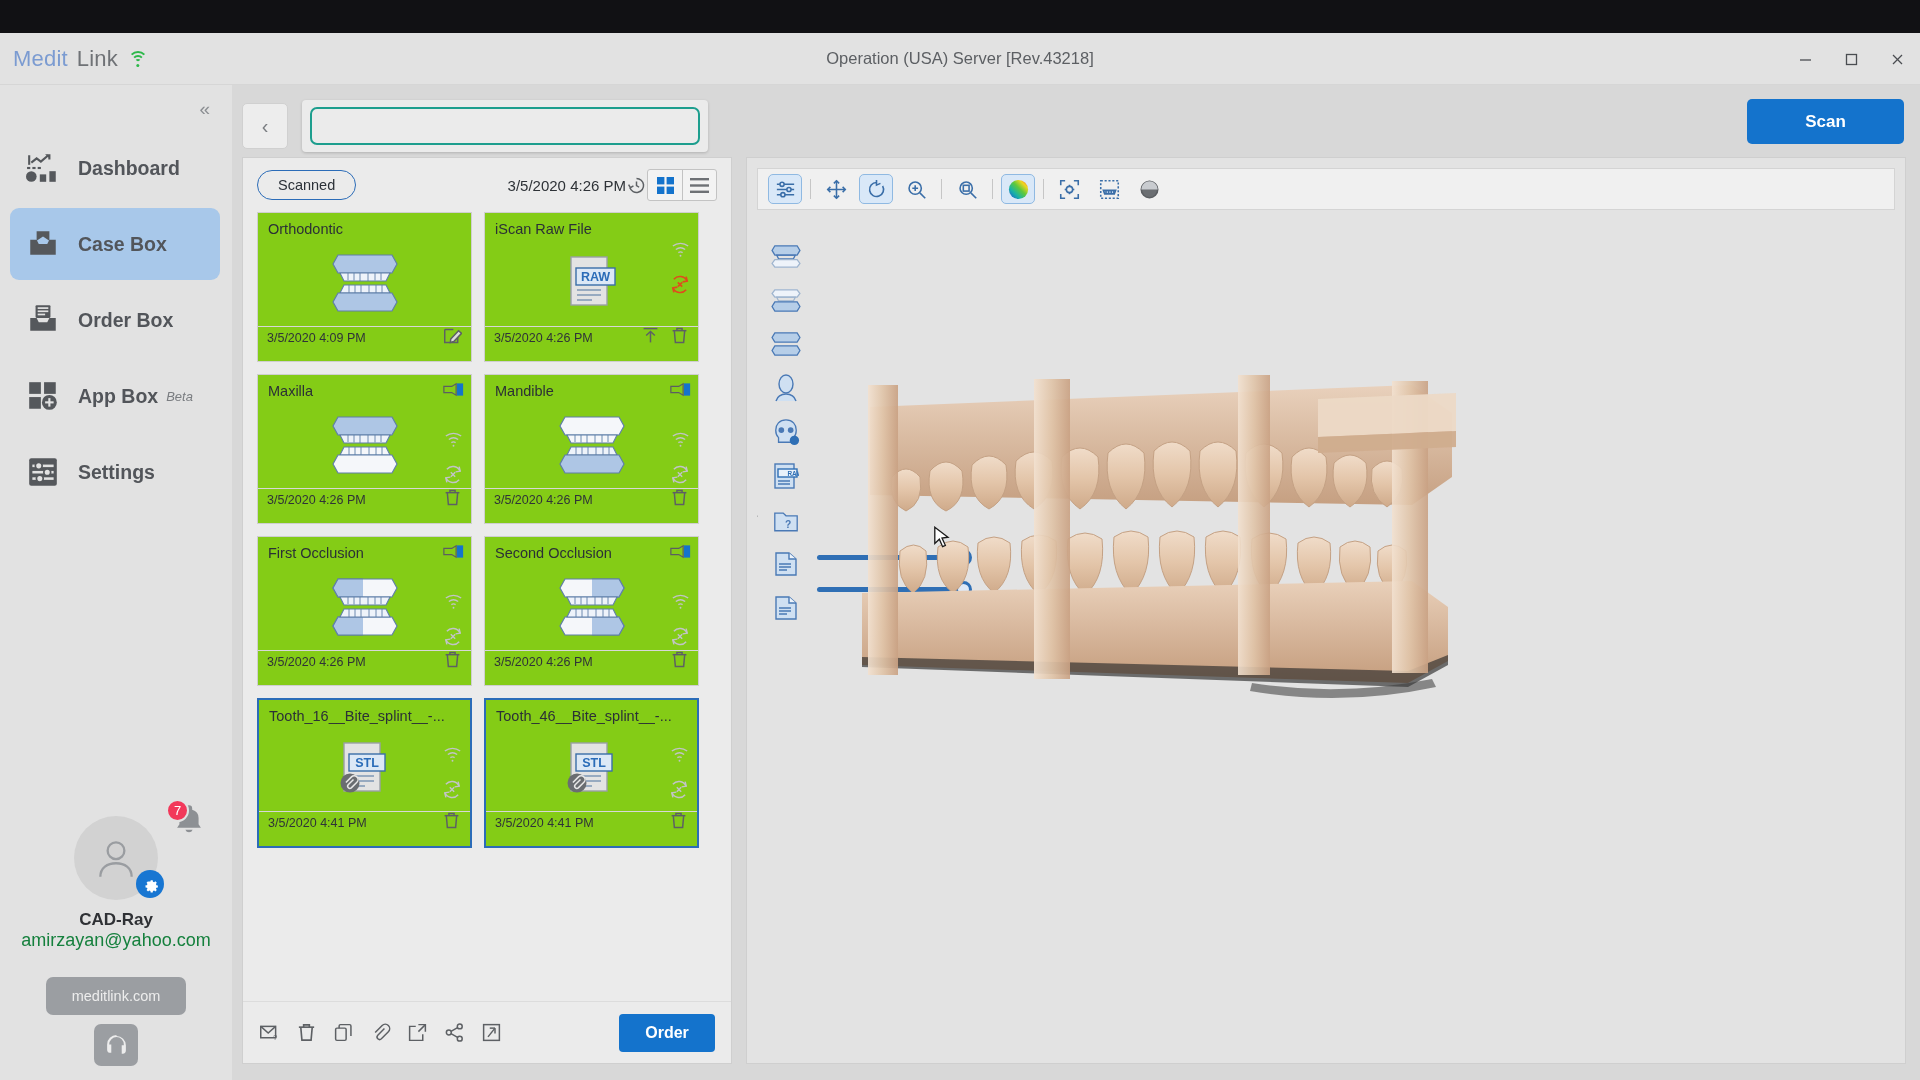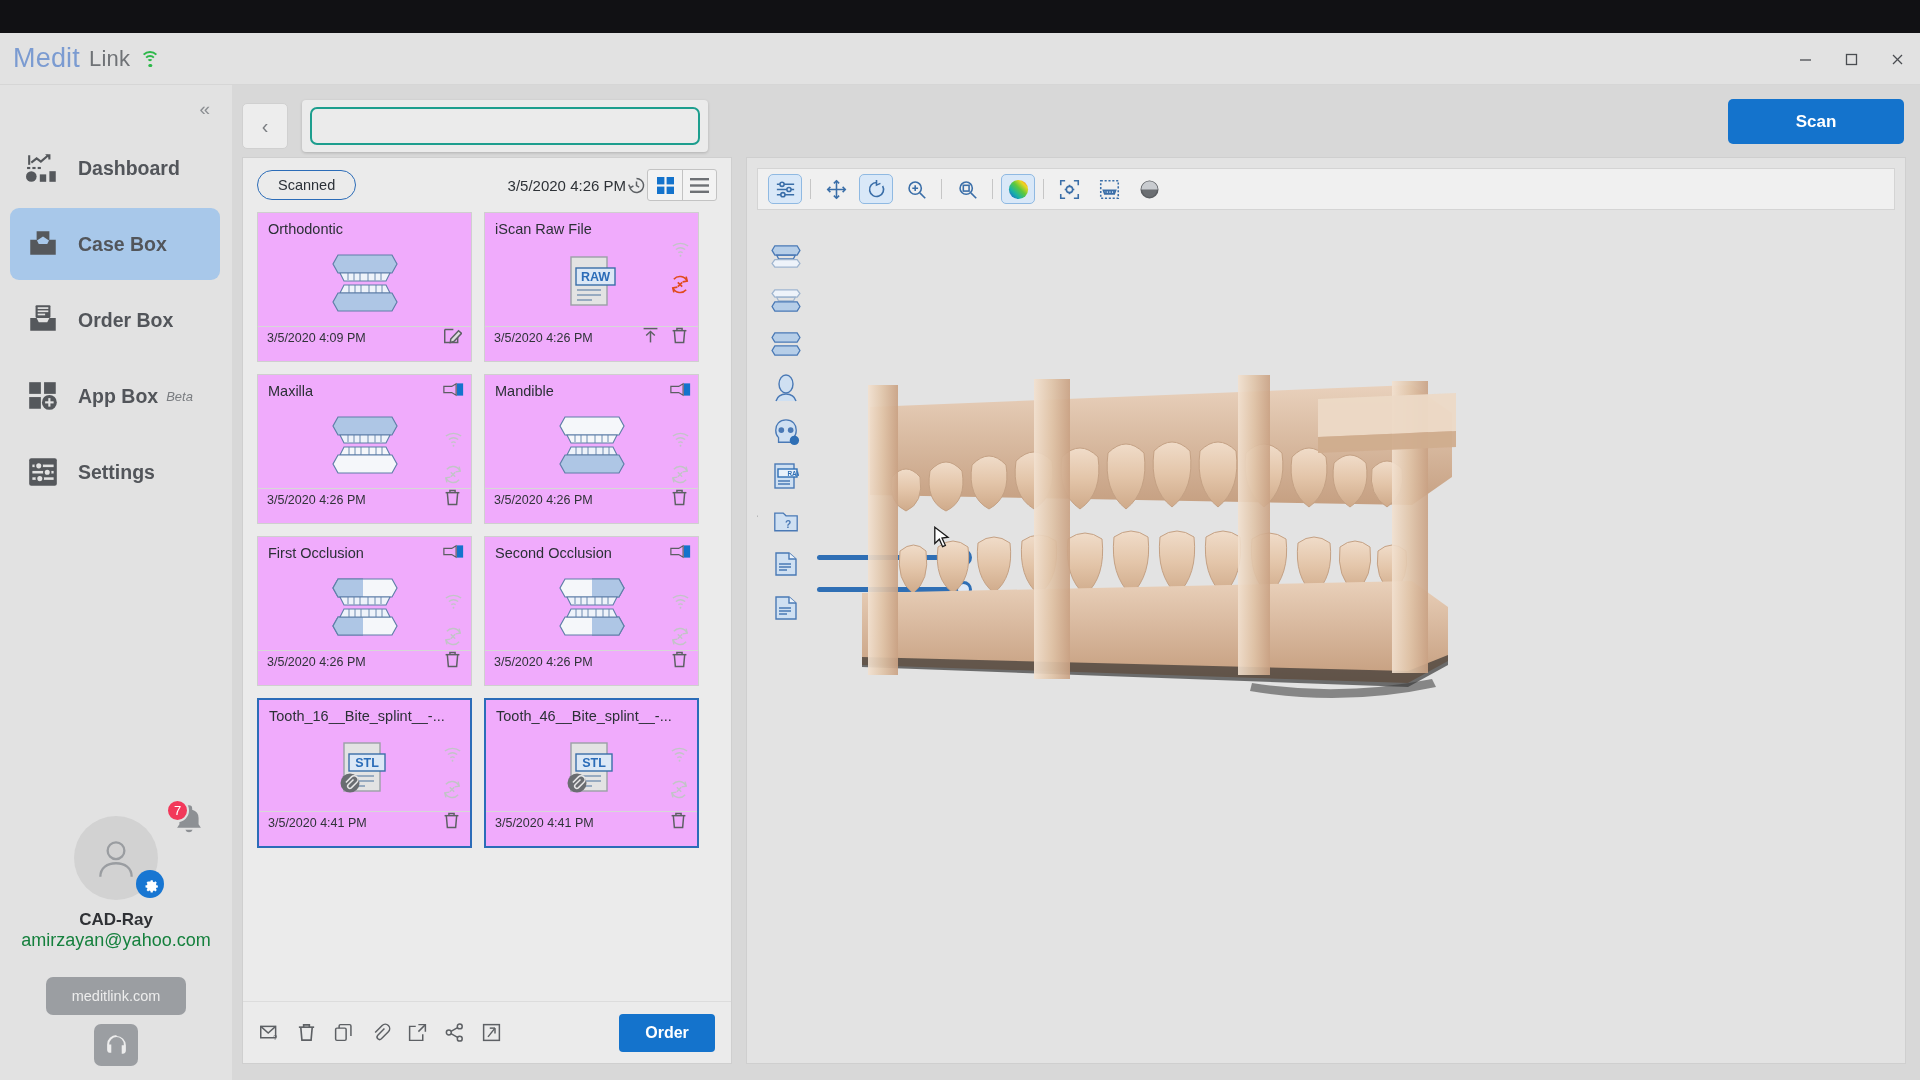--- a/index.html
+++ b/index.html
@@ -8,21 +8,21 @@
     font-family: "Liberation Sans", sans-serif;
     background: #e4e4e4;
   }
   
   .topstrip { height: 33px; background: #111114; width: 100%; }
   .titlebar {
     height: 52px; background: #e2e2e2; display: flex; align-items: center;
     position: relative; border-bottom: 1px solid #d6d6d6;
   }
   .brand { display: flex; align-items: center; gap: 9px; padding-left: 13px; }
-  .brand-medit { color: #7b9bd1; font-size: 27px; letter-spacing: .2px; }
+  .brand-medit { color: #7b9bd1; font-size: 22px; letter-spacing: .2px; }
   .brand-link  { color: #6f7276; font-size: 22px; letter-spacing: .2px; }
   .wifi-ico { width: 22px; height: 18px; position: relative; }
   .wifi-ico i {
     position: absolute; left: 50%; transform: translateX(-50%);
     border: 2.4px solid #2db84a; border-bottom-color: transparent;
     border-left-color: transparent; border-right-color: transparent;
     border-radius: 50%;
   }
   .wifi-ico i:nth-child(1){ width:20px;height:20px; top:1px; }
   .wifi-ico i:nth-child(2){ width:13px;height:13px; top:5px; }
@@ -117,21 +117,21 @@
   .search-field-wrap {
     background: #ebebeb; border-radius: 4px; padding: 7px 8px;
     box-shadow: 0 1px 3px rgba(0,0,0,.18);
   }
   .search-field {
     width: 390px; height: 38px; border: 2px solid #1d9e8e; border-radius: 7px;
     background: #ebebeb; outline: none; font-size: 15px; color: #333; padding: 0 10px;
     font-family: "Liberation Sans", sans-serif;
   }
   .scan-btn {
-    position: absolute; right: 16px; top: 14px; width: 176px; height: 45px;
+    position: absolute; right: 16px; top: 14px; width: 157px; height: 45px;
     background: #1473cc; color: #fff; font-size: 17px; font-weight: bold;
     border: none; border-radius: 5px; cursor: pointer;
   }
 
   .content { display: flex; gap: 14px; height: calc(100% - 66px); }
 
   
   .filepanel {
     width: 490px; flex: 0 0 490px; background: #ebebeb;
     border: 1px solid #cfcfcf; display: flex; flex-direction: column;
@@ -145,21 +145,21 @@
   }
   .head-date { margin-left: auto; font-size: 15px; color: #2e3237; }
   .ico-btn { cursor: pointer; display: flex; align-items: center; justify-content: center; }
   .ico-btn svg { fill: none; stroke: #5d6064; stroke-width: 1.7; }
   .viewtoggle { display: flex; border: 1px solid #c3c3c3; border-radius: 3px; overflow: hidden; background: #f3f3f3; }
   .viewtoggle div { width: 34px; height: 30px; display: flex; align-items: center; justify-content: center; cursor: pointer; }
   .viewtoggle div + div { border-left: 1px solid #c3c3c3; }
 
   .cards { flex: 1; padding: 0 14px; display: flex; flex-wrap: wrap; gap: 12px; align-content: flex-start; overflow: hidden; }
   .card {
-    width: 215px; height: 150px; background: #f0abfc; border: 1px solid #cfcfcf;
+    width: 215px; height: 150px; background: #84cc16; border: 1px solid #cfcfcf;
     display: flex; flex-direction: column; cursor: pointer; position: relative;
   }
   .card.selected { border: 2px solid #2b6cb8; }
   .card-title { font-size: 14.5px; color: #2b3036; padding: 8px 10px 0 10px; white-space: nowrap; overflow: hidden; }
   .card-body { flex: 1; position: relative; display: flex; align-items: center; justify-content: center; }
   .card-foot {
     height: 35px; border-top: 1px solid #d7d7d7; display: flex; align-items: flex-end;
     padding: 16px 9px; 
   }
   .card-date { font-size: 12.5px; color: #2f3338; }
@@ -217,20 +217,21 @@
   <div class="brand">
     <span class="brand-medit">Medit</span>
     <span class="brand-link">Link</span>
     <span class="wifi-ico">
         <i></i>
         <i></i>
         <i></i>
         <i></i>
       </span>
   </div>
+  <div class="win-title">Operation (USA) Server [Rev.43218]</div>
   <div class="win-btns">
     <div class="win-btn">
       <svg width="15" height="15" viewBox="0 0 15 15">
           <line x1="2" y1="8" x2="13" y2="8" stroke="#4a4d51" stroke-width="1.3"></line>
         </svg>
     </div>
     <div class="win-btn">
       <svg width="15" height="15" viewBox="0 0 15 15">
           <rect x="2.5" y="2.5" width="10" height="10" fill="none" stroke="#4a4d51" stroke-width="1.3"></rect>
         </svg>

